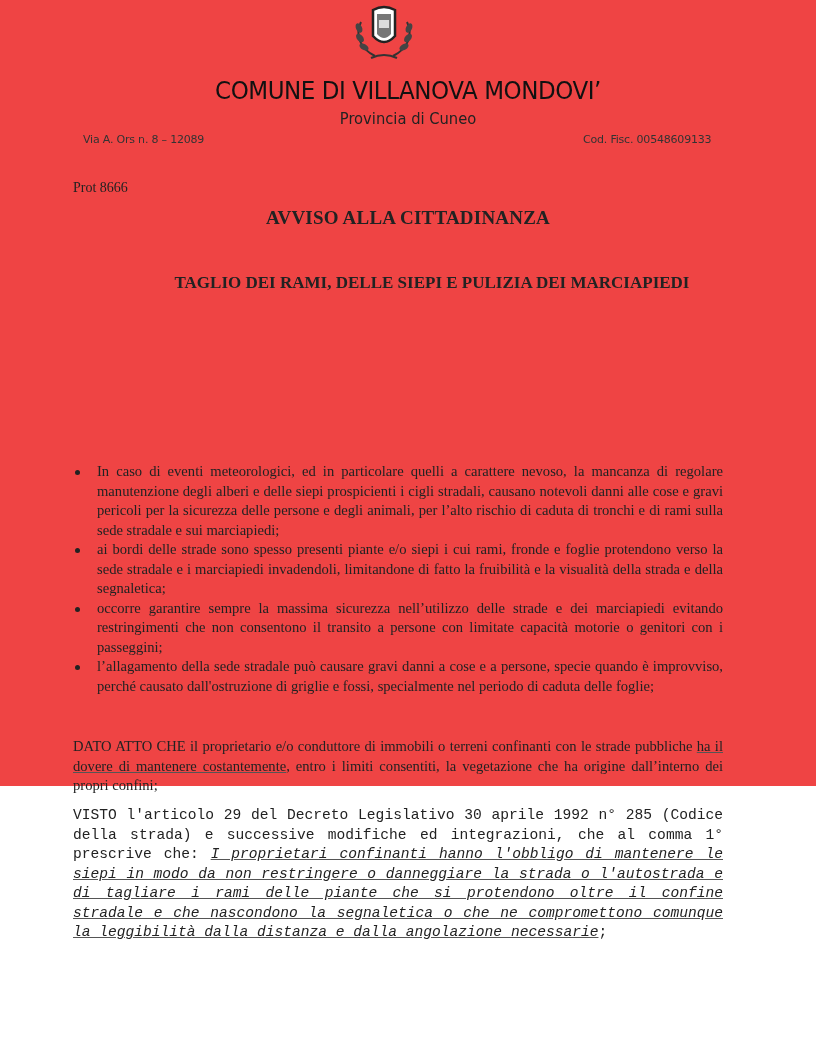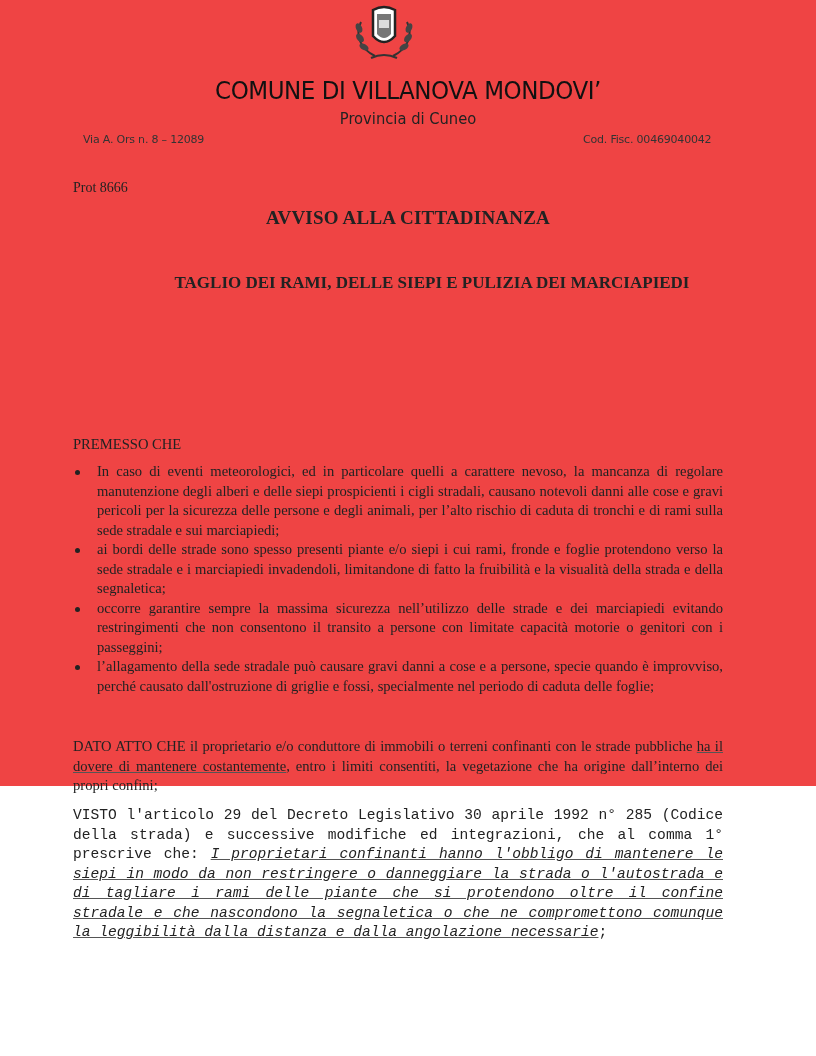--- a/index.html
+++ b/index.html
@@ -57,28 +57,27 @@
     </g>
     <path d="M24 8 Q35 2 46 8 L46 34 Q35 46 24 34 Z" fill="#fff" stroke="#222" stroke-width="2.5"></path>
     <path d="M28 12 L42 12 L42 32 Q35 40 28 32 Z" fill="#777"></path>
     <rect x="30" y="18" width="10" height="8" fill="#ddd"></rect>
     <path d="M22 56 Q35 50 48 56" fill="none" stroke="#333" stroke-width="2"></path>
   </svg>
 
   <div class="comune">COMUNE DI VILLANOVA MONDOVI’</div>
   <div class="provincia">Provincia di Cuneo</div>
   <div class="addr left">Via A. Ors n. 8 – 12089</div>
-  <div class="addr right">Cod. Fisc. 00469040042</div>
+  <div class="addr right">Cod. Fisc. 00548609133</div>
 
   <div class="prot">Prot 8666</div>
 
   <div class="title t1">AVVISO ALLA CITTADINANZA</div>
   <div class="title t2">TAGLIO DEI RAMI, DELLE SIEPI E PULIZIA DEI MARCIAPIEDI</div>
 
-  <div class="body-text premesso">PREMESSO CHE</div>
 
   <ul class="bullets">
     <li><span class="dot"></span><span>In caso di eventi meteorologici, ed in particolare quelli a carattere nevoso, la mancanza di regolare manutenzione degli alberi e delle siepi prospicienti i cigli stradali, causano notevoli danni alle cose e gravi pericoli per la sicurezza delle persone e degli animali, per l’alto rischio di caduta di tronchi e di rami sulla sede stradale e sui marciapiedi;</span></li>
     <li><span class="dot"></span><span>ai bordi delle strade sono spesso presenti piante e/o siepi i cui rami, fronde e foglie protendono verso la sede stradale e i marciapiedi invadendoli, limitandone di fatto la fruibilità e la visualità della strada e della segnaletica;</span></li>
     <li><span class="dot"></span><span>occorre garantire sempre la massima sicurezza nell’utilizzo delle strade e dei marciapiedi evitando restringimenti che non consentono il transito a persone con limitate capacità motorie o genitori con i passeggini;</span></li>
     <li><span class="dot"></span><span>l’allagamento della sede stradale può causare gravi danni a cose e a persone, specie quando è improvviso, perché causato dall'ostruzione di griglie e fossi, specialmente nel periodo di caduta delle foglie;</span></li>
   </ul>
 
   <div class="body-text dato"><span>DATO ATTO CHE il proprietario e/o conduttore di immobili o terreni confinanti con le strade pubbliche </span><span class="u">ha il dovere di mantenere costantemente</span><span>, entro i limiti consentiti, la vegetazione che ha origine dall’interno dei propri confini;</span></div>
 

